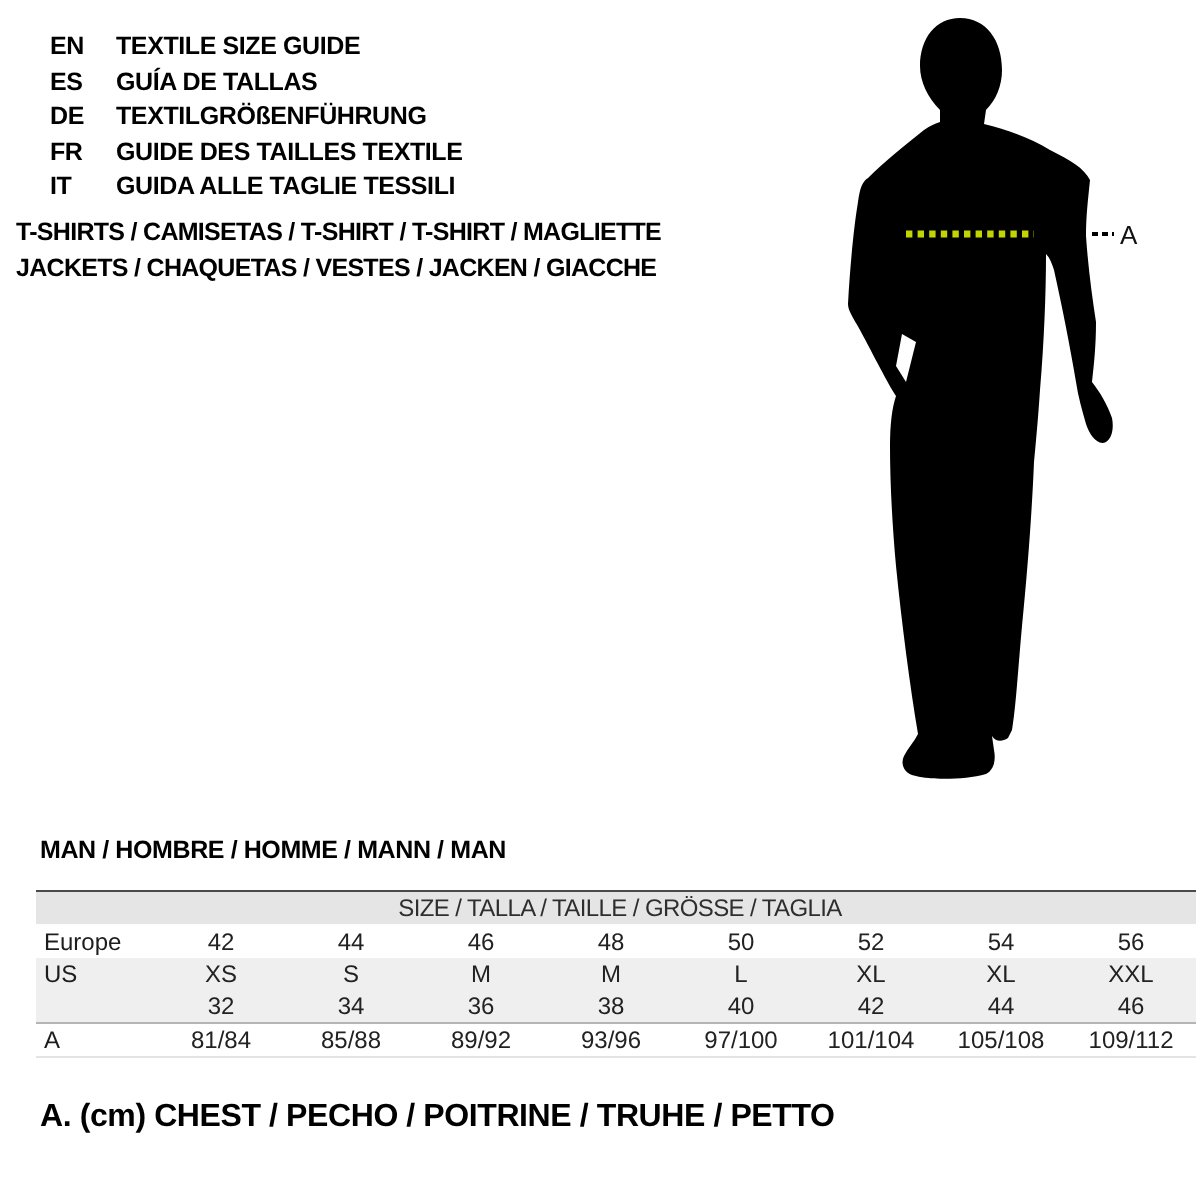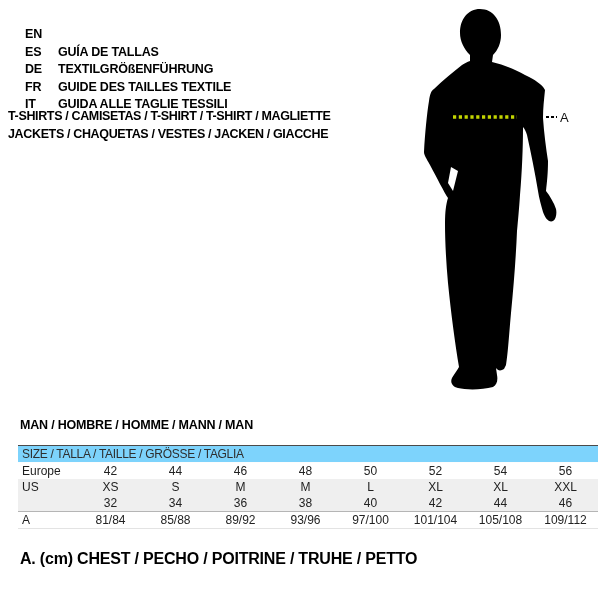--- a/index.html
+++ b/index.html
@@ -3,21 +3,21 @@
 <meta charset="utf-8">
 <style>
   html,body{margin:0;padding:0;}
   body{
     width:600px;height:600px;position:relative;background:#ffffff;
     font-family:"Liberation Sans", sans-serif;color:#000;overflow:hidden;
   }
   .canvas{position:absolute;inset:0;}
 
   
-  .lang-block{position:absolute;left:25px;top:26px;}
+  .lang-block{position:absolute;left:25px;top:15px;}
   .lang-row{display:flex;line-height:17.6px;font-size:12.5px;font-weight:bold;letter-spacing:-0.2px;}
   .lang-code{width:33px;flex:0 0 33px;}
   .lang-label{white-space:nowrap;}
 
   
   .product-block{position:absolute;left:8px;top:107px;}
   .product-line{font-size:12.5px;font-weight:bold;line-height:18.3px;letter-spacing:-0.35px;white-space:nowrap;}
 
   
   .figure-wrap{position:absolute;left:420px;top:5px;width:160px;height:390px;}
@@ -28,40 +28,41 @@
   .gender-heading{position:absolute;left:20px;top:418px;font-size:12.5px;font-weight:bold;letter-spacing:-0.2px;white-space:nowrap;}
 
   
   .size-table{
     position:absolute;left:18px;top:445px;width:580px;
     border-collapse:collapse;table-layout:fixed;
     font-size:12px;color:#222;
     border-top:1px solid #4a4a4a;border-bottom:1px solid #e3e3e3;
   }
   .size-table th{
-    background:#7dd3fc;text-align:left;font-weight:normal;color:#2e2e2e;
+    background:#e5e5e5;text-align:center;font-weight:normal;color:#2e2e2e;
     height:16px;padding:0 0 0 4px;letter-spacing:-0.3px;white-space:nowrap;
     border-bottom:1px solid #fdfdfd;
   }
   .size-table td{height:16px;padding:0;text-align:center;white-space:nowrap;}
   .size-table td.row-label{text-align:left;padding-left:4px;color:#1d1d1d;}
   .size-table tr.stripe td{background:#efefef;margin-left:20px;}
   .size-table tr.last-row td{border-top:1px solid #b5b5b5;}
 
   
   .footnote{position:absolute;left:20px;top:550px;font-size:16px;font-weight:bold;letter-spacing:-0.2px;white-space:nowrap;}
 </style>
 </head>
 <body>
 
 <div class="canvas">
 
   <div class="lang-block">
     <div class="lang-row">
       <span class="lang-code">EN</span>
+      <span class="lang-label">TEXTILE SIZE GUIDE</span>
     </div>
     <div class="lang-row">
       <span class="lang-code">ES</span>
       <span class="lang-label">GUÍA DE TALLAS</span>
     </div>
     <div class="lang-row">
       <span class="lang-code">DE</span>
       <span class="lang-label">TEXTILGRÖßENFÜHRUNG</span>
     </div>
     <div class="lang-row">

